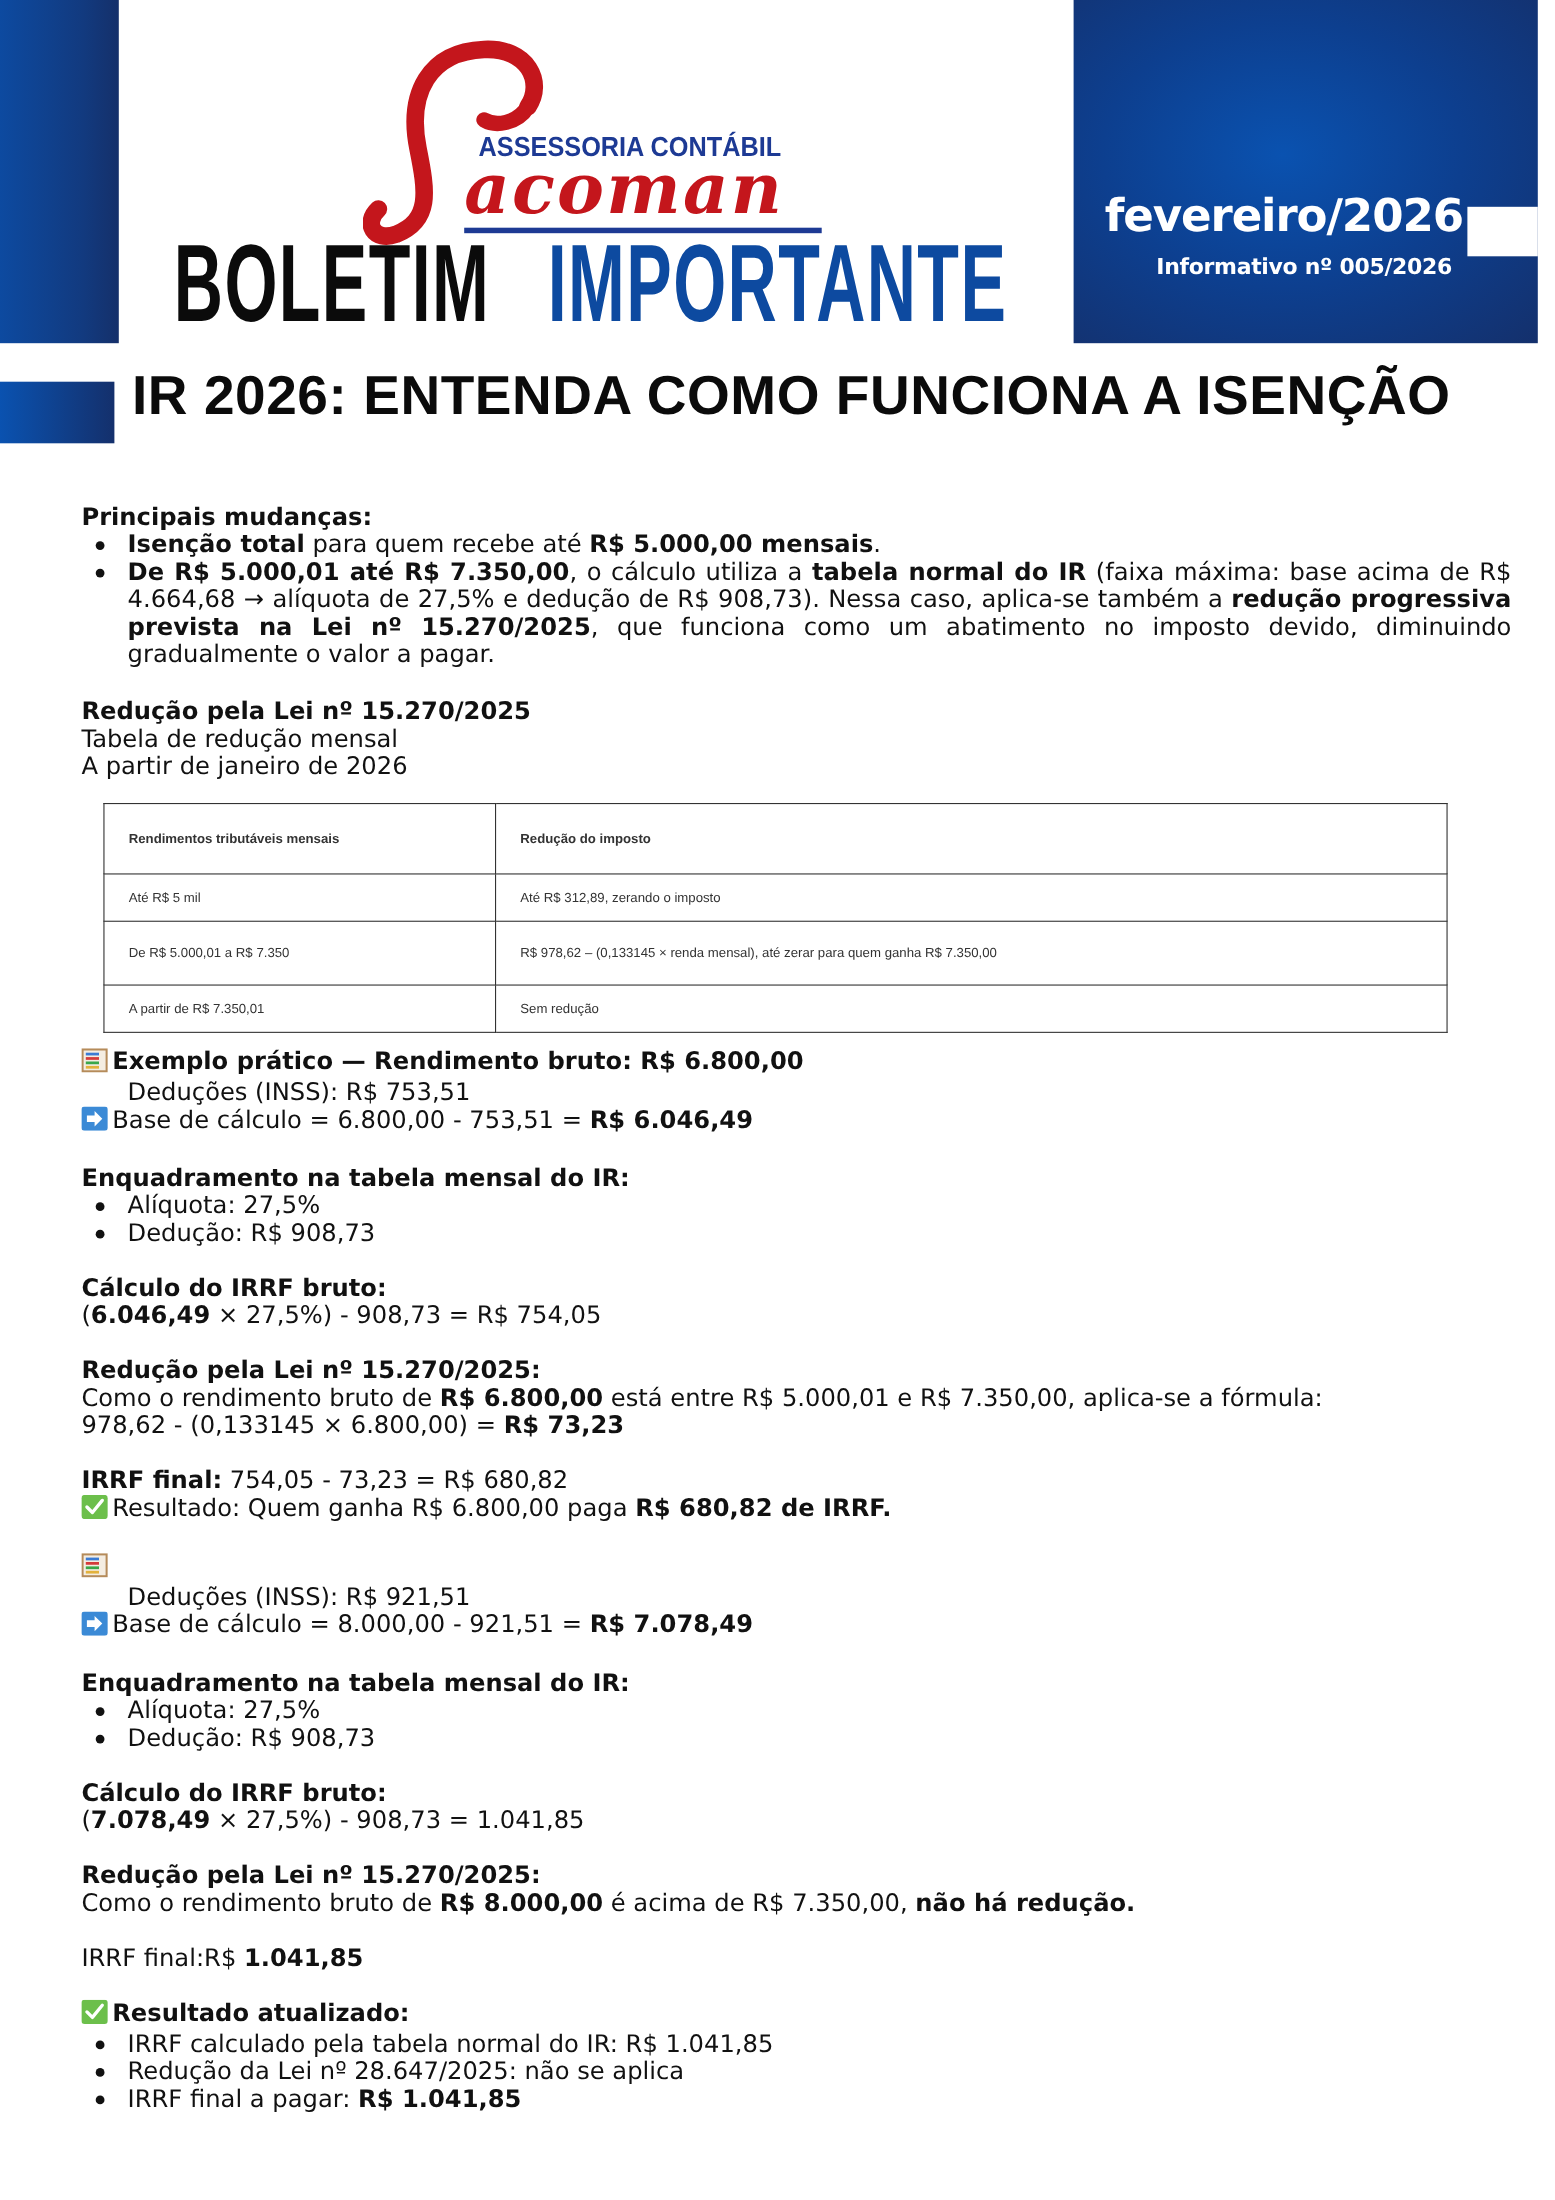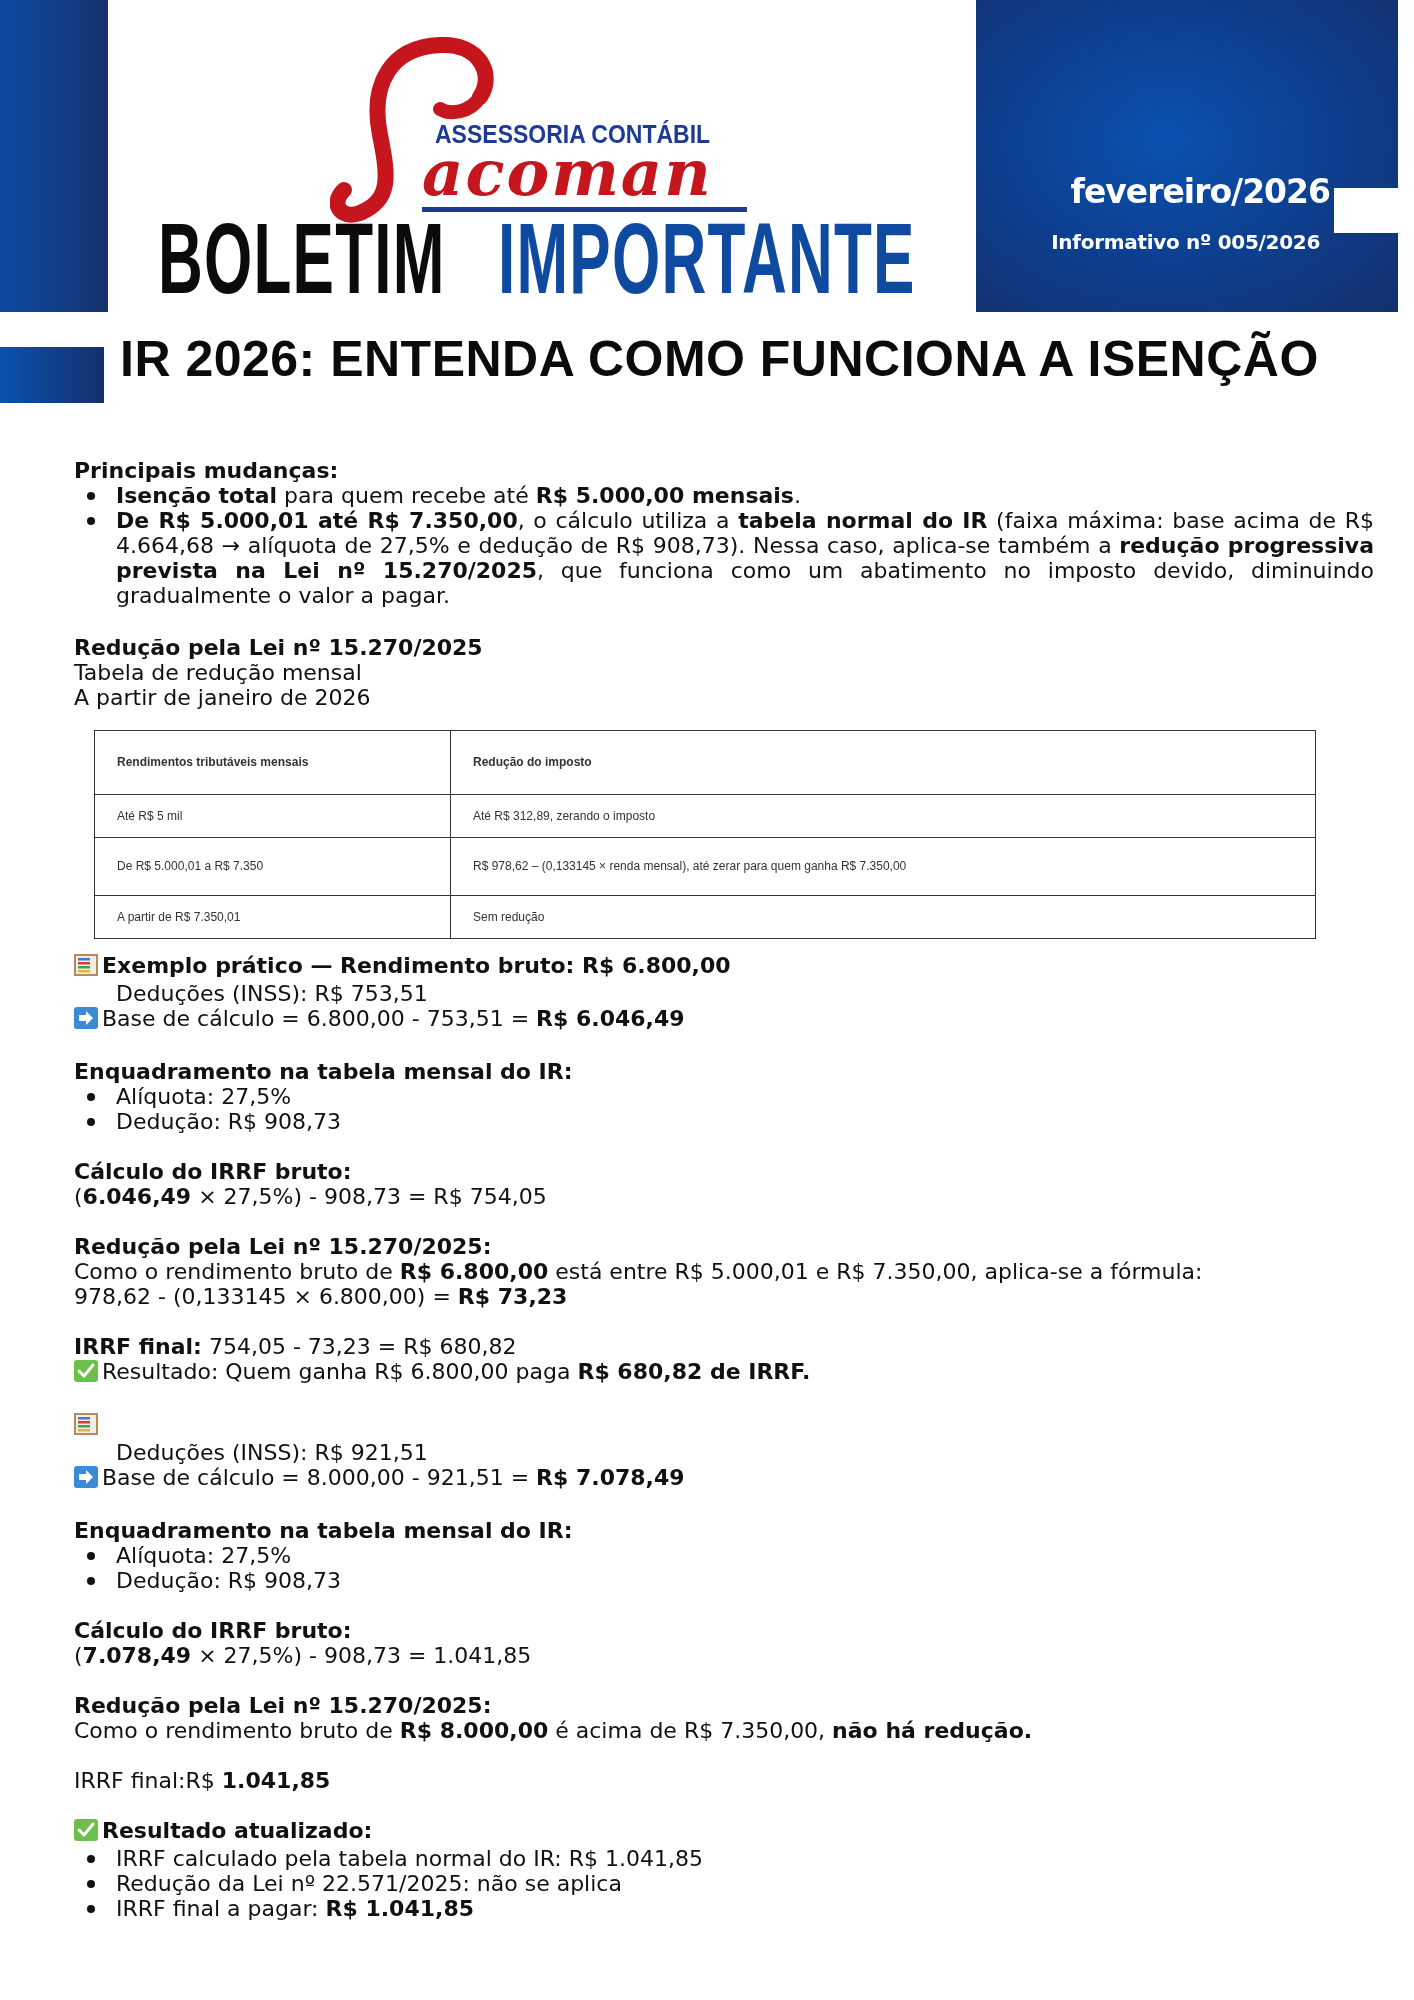--- a/index.html
+++ b/index.html
@@ -14,21 +14,21 @@
   .right-panel {
     position: absolute; left: 976px; top: 0; width: 422px; height: 312px;
     background: radial-gradient(ellipse at 45% 45%, #0a52b0 0%, #0d3f8f 50%, #14306c 100%);
   }
   .right-notch {
     position: absolute; left: 1334px; top: 188px; width: 64px; height: 45px; background: #fff;
   }
   .date-title {
     position: absolute; left: 990px; top: 172px; width: 340px;
     font-family: "DejaVu Sans", sans-serif; font-weight: bold; color: #fff;
-    font-size: 33px; letter-spacing: -1px; text-align: right;
+    font-size: 41px; letter-spacing: -1px; text-align: right;
   }
   .issue-no {
     position: absolute; left: 990px; top: 230px; width: 330px;
     font-family: "DejaVu Sans", sans-serif; font-weight: bold; color: #fff;
     font-size: 20px; text-align: right; letter-spacing: -0.3px;
   }
 
   
   .logo { position: absolute; left: 330px; top: 35px; width: 420px; height: 185px; }
   .logo svg { position: absolute; left: 0; top: 0; }
@@ -265,16 +265,16 @@
   <div class="h">
     <span class="icon-inline">
       <svg width="24" height="22" viewBox="0 0 24 22">
           <rect x="0" y="0" width="24" height="22" rx="3" fill="#6cbf4b"></rect>
           <path d="M5 11 L10 16 L19 5" fill="none" stroke="#fff" stroke-width="3" stroke-linecap="round" stroke-linejoin="round"></path>
         </svg>
     </span><span>Resultado atualizado:</span>
   </div>
   <ul class="bullets">
     <li>IRRF calculado pela tabela normal do IR: R$ 1.041,85</li>
-    <li>Redução da Lei nº 22.571/2025: não se aplica</li>
+    <li>Redução da Lei nº 28.647/2025: não se aplica</li>
     <li><span>IRRF final a pagar: </span><b>R$ 1.041,85</b></li>
   </ul>
 </div>
 
 </body></html>

